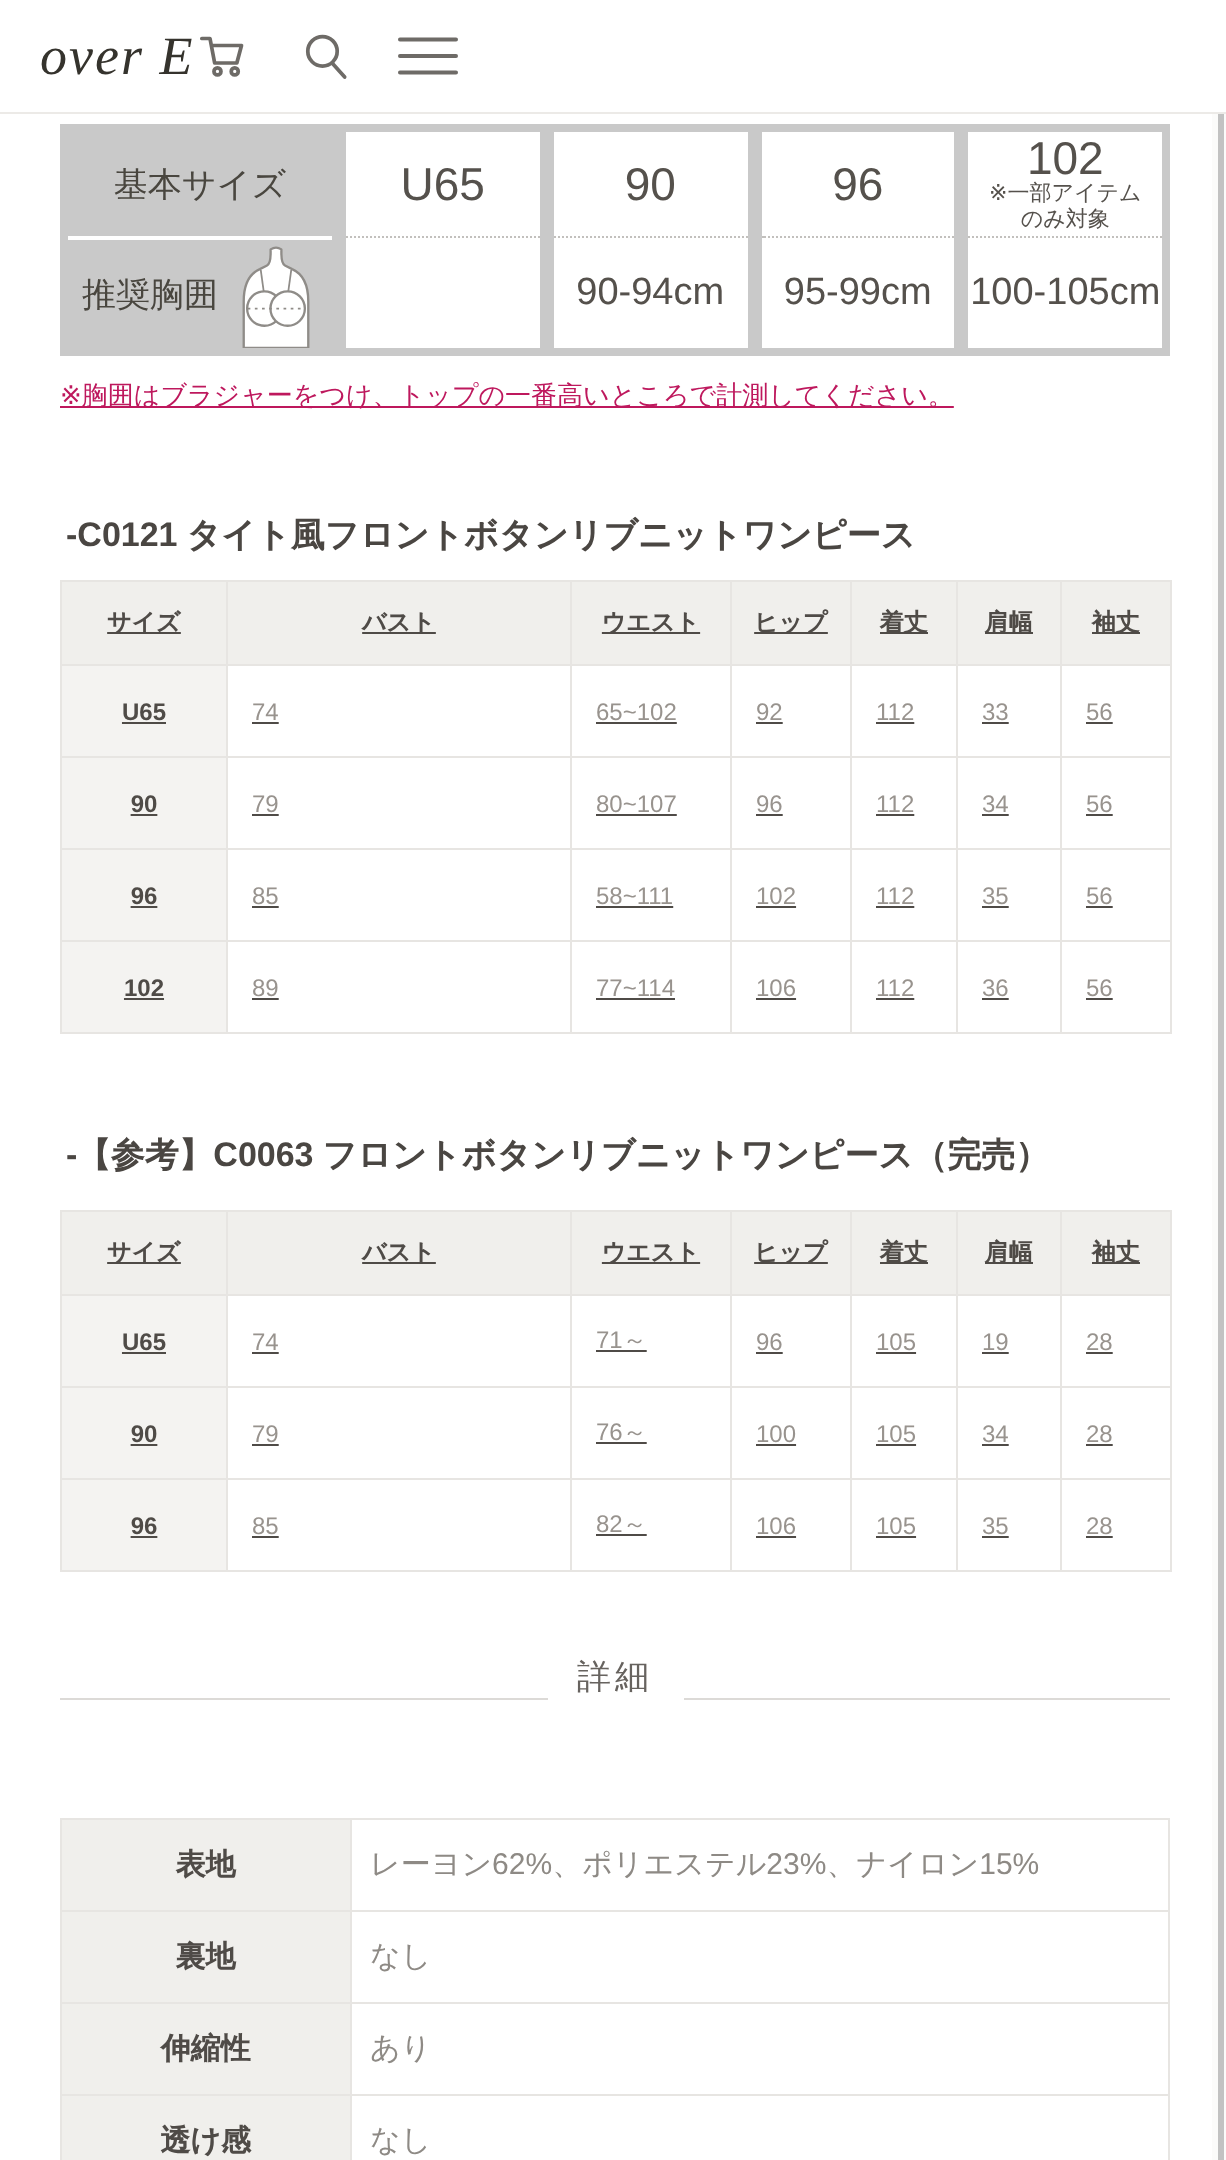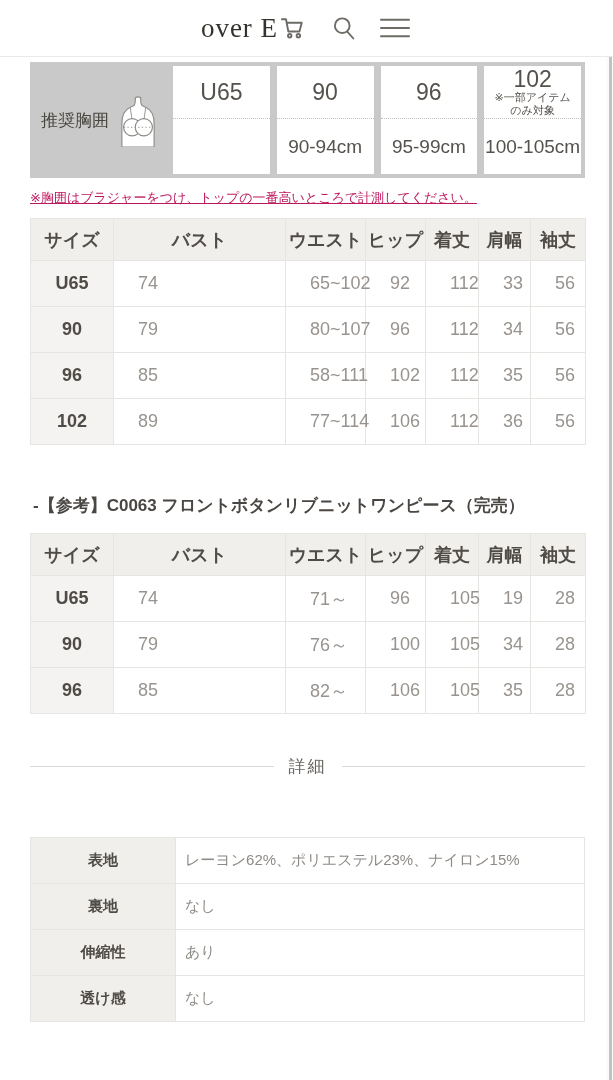--- a/index.html
+++ b/index.html
@@ -12,22 +12,22 @@
     --c-line:#dcdad7;
   }
   *{box-sizing:border-box;}
   html,body{margin:0;padding:0;}
   body{
     width:613px;height:1080px;overflow:hidden;position:relative;
     background:#ffffff;color:var(--c-text-dark);
     font-family:"Liberation Sans","DejaVu Sans",sans-serif;
   }
   
-  .header{height:57px;display:flex;align-items:center;justify-content:center;
-    padding:0 22px 0 20px;border-bottom:1px solid #eceae7;}
+  .header{height:57px;display:flex;align-items:center;justify-content:flex-start;
+    padding:0 22px 0 20px;border-bottom:1px solid #eceae7;font-style:italic;}
   .logo{font-family:"Liberation Serif","DejaVu Serif",serif;font-size:27px;color:#35332d;
     letter-spacing:1px;cursor:pointer;}
   .hicons{display:flex;align-items:center;gap:21px;}
   .hicon{width:30px;height:30px;display:flex;align-items:center;justify-content:center;cursor:pointer;}
   .hicon svg{stroke:#6e6b67;fill:none;stroke-width:1.6;stroke-linecap:round;stroke-linejoin:round;}
   
   .content{width:555px;margin-left:30px;}
   
   .size-guide{margin-top:5px;background:var(--c-guide-gray);padding:4px;display:flex;gap:7px;height:116px;}
   .sg-left{width:132px;display:flex;flex-direction:column;color:#49463f;}
@@ -39,36 +39,36 @@
   .sg-top{height:53px;border-bottom:1px dotted #c2c0bd;display:flex;flex-direction:column;
     align-items:center;justify-content:center;font-size:23px;color:#55514c;line-height:24px;}
   .sg-top .sg-note{font-size:11px;line-height:13px;color:#55514c;}
   .sg-bot{flex:1;display:flex;align-items:center;justify-content:center;font-size:19px;color:#55514c;}
   
   .measure-note{margin-top:11px;font-size:13px;color:#be185d;text-decoration:underline;}
   
   .sec-title{margin-top:49px;margin-left:3px;font-size:17px;font-weight:bold;color:#4a4642;}
   .sec-title.second{}
   
-  table.spec{margin-top:11px;width:555px;border-collapse:collapse;table-layout:fixed;font-size:18px;}
+  table.spec{margin-top:11px;width:555px;border-collapse:collapse;table-layout:fixed;font-size:12px;text-decoration:underline;}
   table.spec.second{margin-top:16px;}
   table.spec th,table.spec td{border:1px solid var(--c-border);height:46px;vertical-align:middle;}
   table.spec thead th{height:42px;background:var(--c-header-bg);font-weight:bold;
     color:var(--c-text-dark);text-align:center;}
   table.spec tbody th{background:var(--c-size-bg);font-weight:bold;color:var(--c-text-dark);text-align:center;}
-  table.spec tbody td{color:var(--c-value);text-align:left;padding-left:24px;}
+  table.spec tbody td{color:var(--c-value);text-align:left;padding-left:12px;}
   table.spec thead th:nth-child(1){width:83px;}
   table.spec thead th:nth-child(2){width:172px;}
   table.spec thead th:nth-child(3){width:80px;}
   table.spec thead th:nth-child(4){width:60px;}
   table.spec thead th:nth-child(5){width:53px;}
   table.spec thead th:nth-child(6){width:52px;}
   table.spec thead th:nth-child(7){width:55px;text-align:center;}
   
-  .divider{margin-top:41px;display:flex;align-items:center;gap:15px;}
+  .divider{margin-top:41px;display:flex;align-items:flex-end;gap:15px;}
   .divider .line{flex:1;height:1px;background:var(--c-line);}
   .divider .dtext{font-size:17px;color:#67635f;letter-spacing:2px;}
   
   table.details{margin-top:59px;width:555px;border-collapse:collapse;table-layout:fixed;font-size:15px;}
   table.details th,table.details td{border:1px solid var(--c-border);height:46px;vertical-align:middle;}
   table.details th{width:145px;background:var(--c-header-bg);font-weight:bold;
     color:var(--c-text-dark);text-align:center;}
   table.details td{color:#8e8a85;text-align:left;padding-left:9px;}
   
   .scrollbar-track{position:absolute;top:57px;right:0;width:7px;height:1023px;background:#fbfbfa;}
@@ -98,20 +98,21 @@
         <path d="M1 4.5 H30 M1 13 H30 M1 21.5 H30" style="stroke-width:2"></path>
       </svg>
     </div>
   </div>
 </div>
 
 <div class="content">
 
   <div class="size-guide">
     <div class="sg-left">
+      <div class="r1">基本サイズ</div>
       <div class="r2">
         <span>推奨胸囲</span>
         <svg width="48" height="52" viewBox="0 0 52 58">
           <g fill="#ffffff" stroke="#8f8c88" stroke-width="1.3" stroke-linejoin="round">
             <path d="M8,58 L8,32 Q8,18 17,14 L21,12 Q23,11 23,5 L23,3 Q26,1 29,3 L29,5 Q29,11 31,12 L35,14 Q44,18 44,32 L44,58 Z"></path>
             <path d="M17.5,14.5 L19.5,29" fill="none" stroke-width="1"></path>
             <path d="M34.5,14.5 L32.5,29" fill="none" stroke-width="1"></path>
             <circle cx="19.5" cy="36" r="9.6"></circle>
             <circle cx="32.5" cy="36" r="9.6"></circle>
             <path d="M10.2,36 H42" fill="none" stroke-width="1" stroke-dasharray="1.5,2.5"></path>
@@ -139,20 +140,21 @@
             <div class="sg-size">102</div>
             <div class="sg-note">※一部アイテム</div>
             <div class="sg-note">のみ対象</div>
           </div>
           <div class="sg-bot">100-105cm</div>
         </div></div>
   </div>
 
   <div class="measure-note">※胸囲はブラジャーをつけ、トップの一番高いところで計測してください。</div>
 
+  <div class="sec-title">-C0121 タイト風フロントボタンリブニットワンピース</div>
   <table class="spec">
       <thead>
         <tr>
           <th>サイズ</th>
           <th>バスト</th>
           <th>ウエスト</th>
           <th>ヒップ</th>
           <th>着丈</th>
           <th>肩幅</th>
           <th>袖丈</th>

